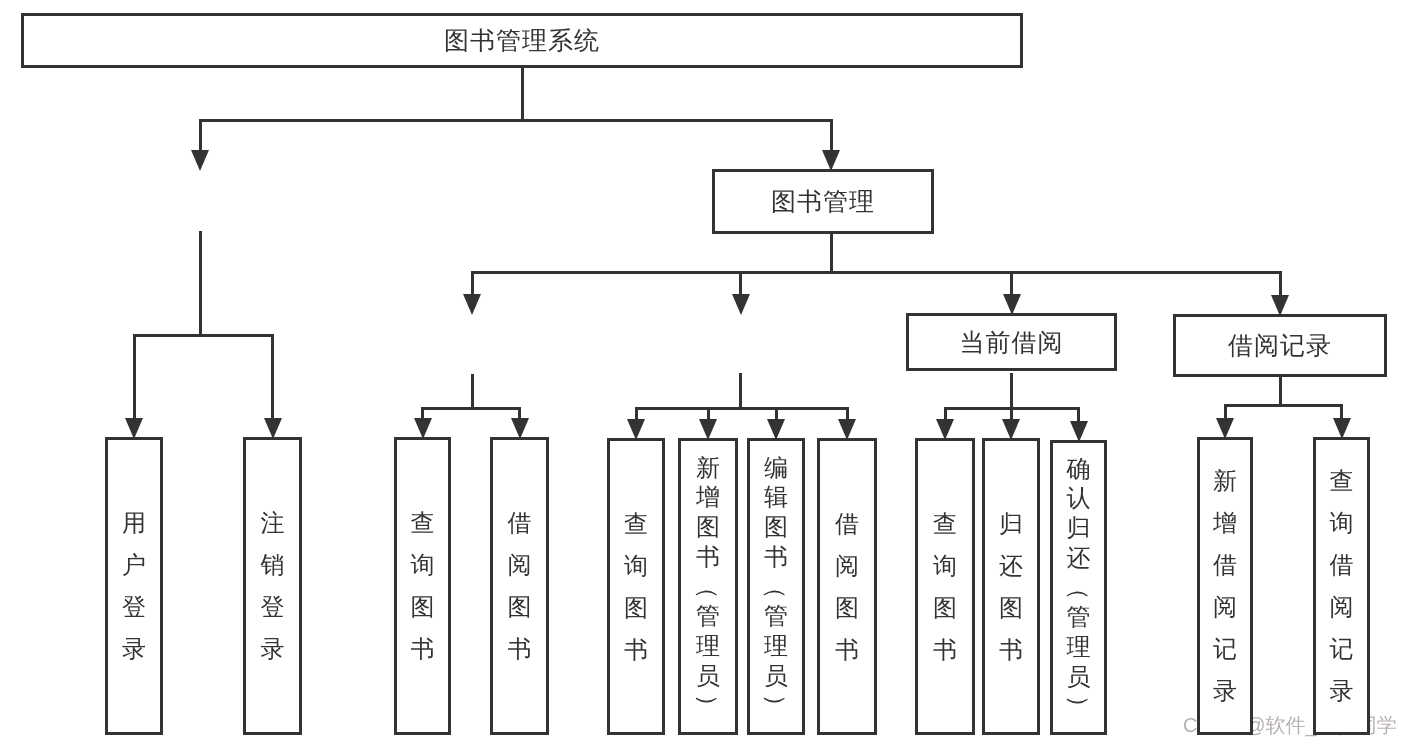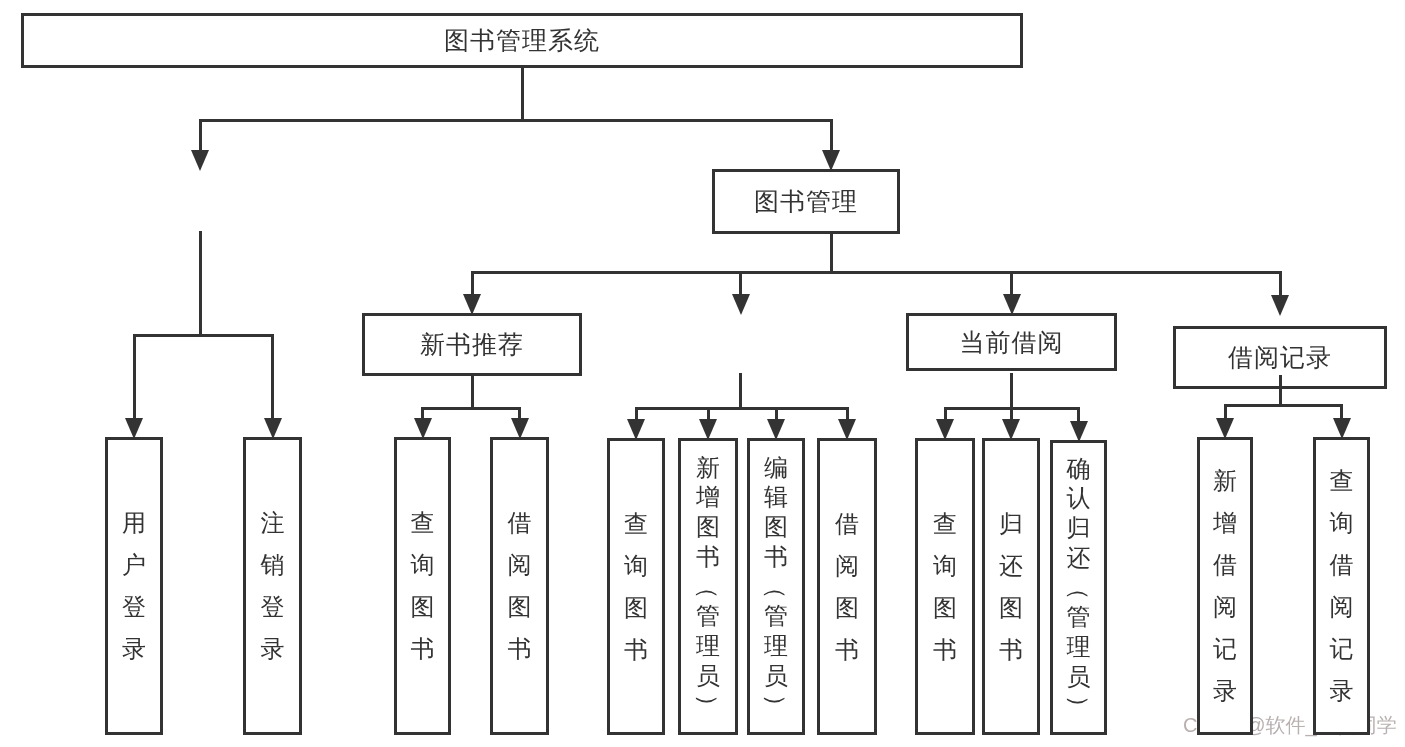--- a/index.html
+++ b/index.html
@@ -55,30 +55,27 @@
   }
 </style>
 </head>
 <body>
 
 <div id="stage">
   <div class="watermark">CSDN @软件_小贺同学</div>
 <div class="node" style="left: 21px; top: 13px; width: 1002px; height: 55px;">
       <span>图书管理系统</span>
     </div>
-    <div class="node" style="left: 712px; top: 169px; width: 188px; height: 65px;">
+    <div class="node" style="left: 712px; top: 169px; width: 222px; height: 65px;">
       <span>图书管理</span>
-    </div>
-    <div class="node" style="left: 362px; top: 313px; width: 220px; height: 63px;">
-      <span>新书推荐</span>
     </div>
     <div class="node" style="left: 906px; top: 313px; width: 211px; height: 58px;">
       <span>当前借阅</span>
     </div>
-    <div class="node" style="left: 1173px; top: 314px; width: 214px; height: 63px; margin-top: 12px;">
+    <div class="node" style="left: 1173px; top: 314px; width: 214px; height: 63px;">
       <span>借阅记录</span>
     </div>
     <div class="node vertical" style="left: 105px; top: 437px; width: 58px; height: 298px; gap: 18px;">
       <span class="vchar">用</span>
       <span class="vchar">户</span>
       <span class="vchar">登</span>
       <span class="vchar">录</span>
     </div>
     <div class="node vertical" style="left: 243px; top: 437px; width: 59px; height: 298px; gap: 18px;">
       <span class="vchar">注</span>

